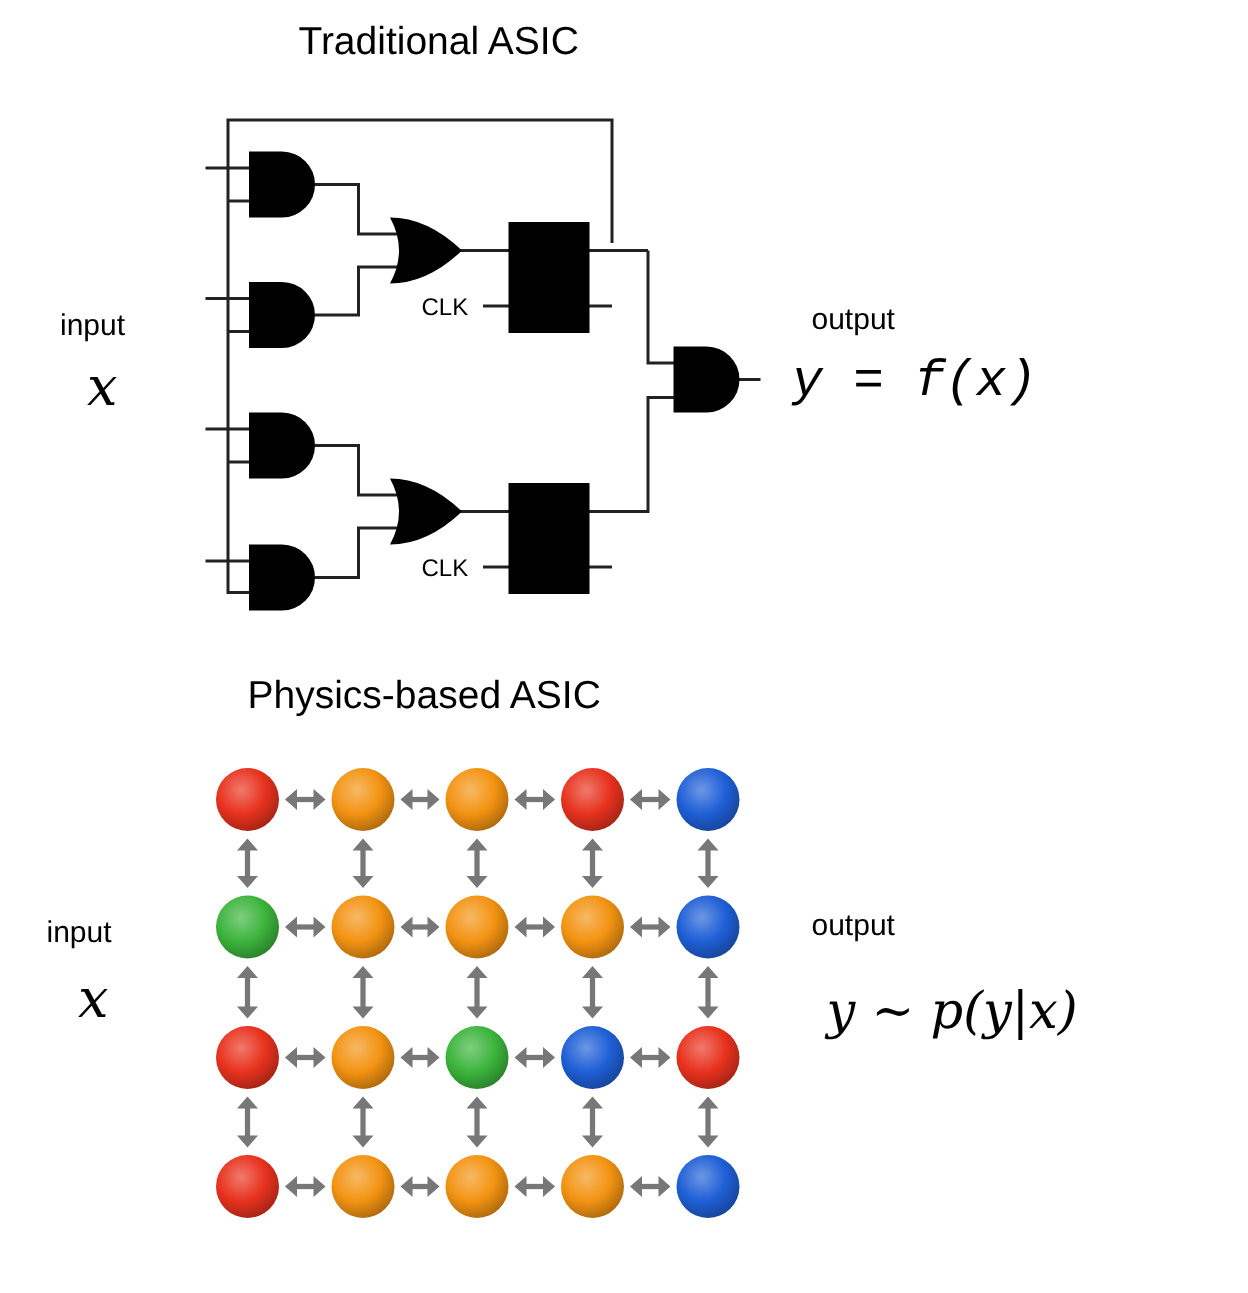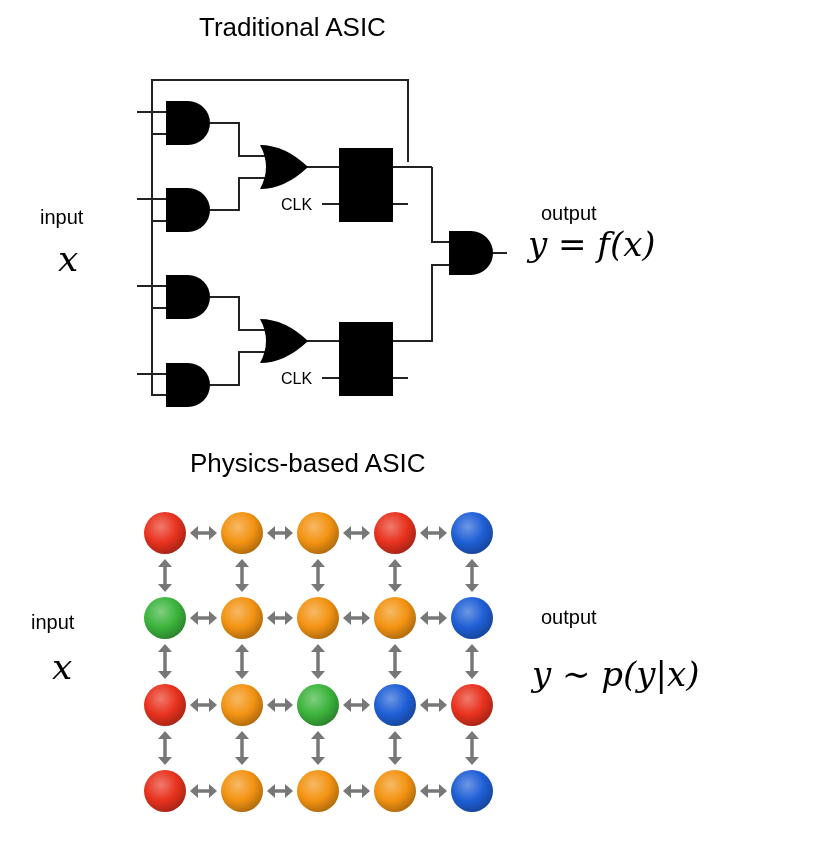--- a/index.html
+++ b/index.html
@@ -15,21 +15,21 @@
   </style>
 </head>
 <body>
 
 <div class="title" style="left:199px; top:12px;">Traditional ASIC</div>
 
 <div class="lbl" style="left:40px; top:206px;">input</div>
 <div class="math" style="left:58px; top:238px; font-size:36px;">x</div>
 
 <div class="lbl" style="left:541px; top:202px;">output</div>
-<div class="math" style="left:528px; top:224px; font-size:34px;">
+<div class="math" style="left:528px; top:236px; font-size:34px;font-family:Liberation Mono, monospace;">
   <span>y</span>
   <span class="up">=</span>
   <span>f(x)</span>
 </div>
 
 <svg width="832" height="440">
   <g stroke="#222" stroke-width="2" fill="none">
 
     <polyline points="408,162 408,80 152,80 152,395 168,395"></polyline>
 
@@ -74,27 +74,27 @@
     <rect x="339" y="148" width="54" height="74"></rect>
     <rect x="339" y="322" width="54" height="74"></rect>
 
     <path d="M449,231 H471 A22,22 0 0 1 471,275 H449 Z"></path>
   </g>
 
   <text class="clk" x="281" y="210">CLK</text>
   <text class="clk" x="281" y="384">CLK</text>
 </svg>
 
-<div class="title" style="left:190px; top:448px;">Physics-based ASIC</div>
+<div class="title" style="left:165px; top:448px;">Physics-based ASIC</div>
 
 <div class="lbl" style="left:31px; top:611px;">input</div>
 <div class="math" style="left:52px; top:646px; font-size:36px;">x</div>
 
 <div class="lbl" style="left:541px; top:606px;">output</div>
-<div class="math" style="left:532px; top:654px; font-size:34px;">
+<div class="math" style="left:551px; top:654px; font-size:34px;">
   <span>y</span>
   <span class="up">∼</span>
   <span>p(y|x)</span>
 </div>
 
 <svg width="832" height="862" id="grid-svg">
   <defs id="grid-defs">
       <radialGradient id="g-red" cx="40%" cy="35%" r="70%">
         <stop offset="0" stop-color="rgb(240,122,109)"></stop>
         <stop offset="0.55" stop-color="#e8321e"></stop>

